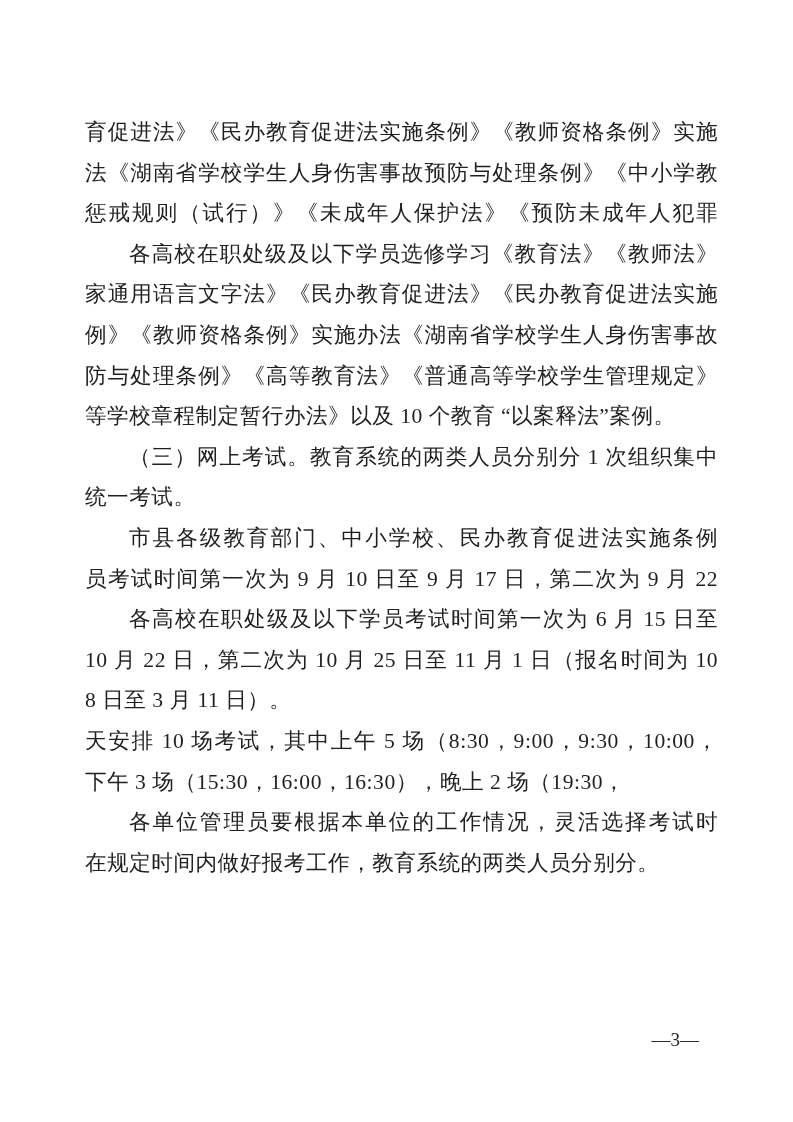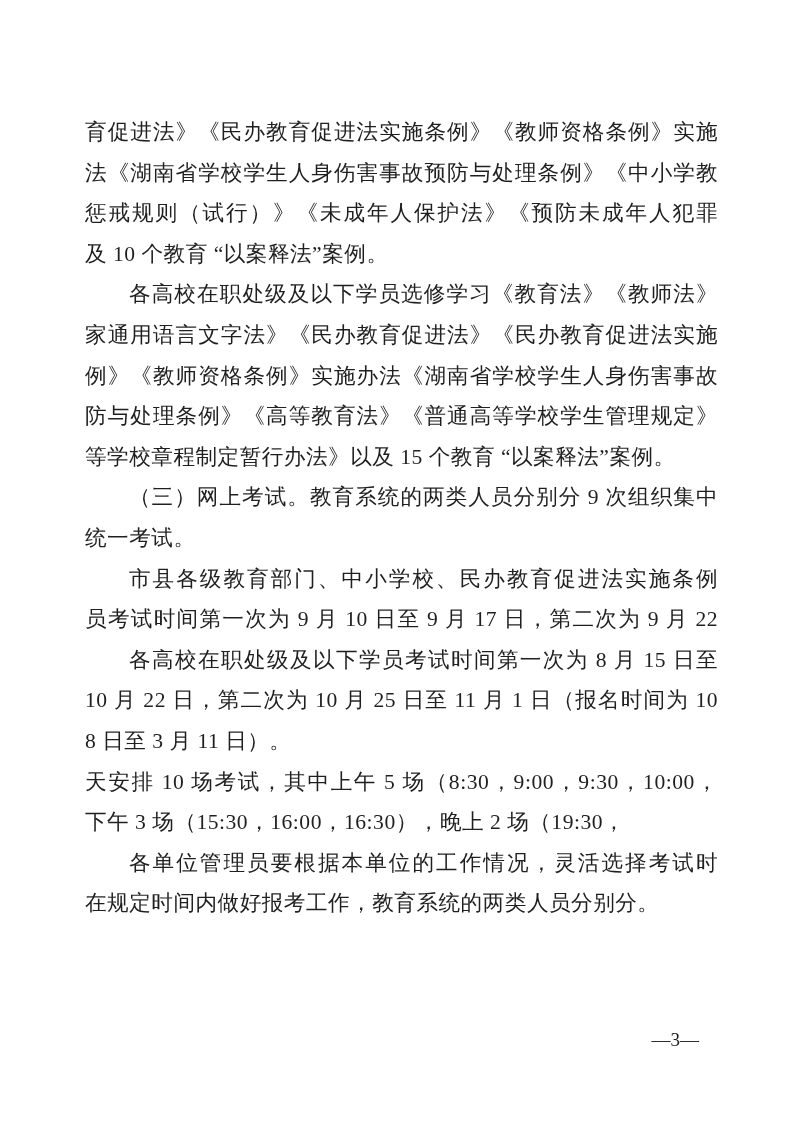--- a/index.html
+++ b/index.html
@@ -59,39 +59,38 @@
 </style>
 </head>
 <body>
 
 <div class="page">
   <div class="doc-body">
       <div class="para">
         <div class="line full">育促进法》《民办教育促进法实施条例》《教师资格条例》实施办</div>
         <div class="line full">法《湖南省学校学生人身伤害事故预防与处理条例》《中小学教育</div>
         <div class="line full">惩戒规则（试行）》《未成年人保护法》《预防未成年人犯罪法》以</div>
-        <div class="line last">及 10 个教育 “以案释法”案例。</div>
       </div>
       <div class="para">
         <div class="line full indent">各高校在职处级及以下学员选修学习《教育法》《教师法》《国</div>
         <div class="line full">家通用语言文字法》《民办教育促进法》《民办教育促进法实施条</div>
         <div class="line full">例》《教师资格条例》实施办法《湖南省学校学生人身伤害事故预</div>
         <div class="line full">防与处理条例》《高等教育法》《普通高等学校学生管理规定》《高</div>
-        <div class="line last">等学校章程制定暂行办法》以及 15 个教育 “以案释法”案例。</div>
+        <div class="line last">等学校章程制定暂行办法》以及 10 个教育 “以案释法”案例。</div>
       </div>
       <div class="para">
-        <div class="line full indent">（三）网上考试。教育系统的两类人员分别分 9 次组织集中</div>
+        <div class="line full indent">（三）网上考试。教育系统的两类人员分别分 1 次组织集中</div>
         <div class="line last">统一考试。</div>
       </div>
       <div class="para">
         <div class="line full indent">市县各级教育部门、中小学校、民办教育促进法实施条例</div>
         <div class="line full">员考试时间第一次为 9 月 10 日至 9 月 17 日，第二次为 9 月 22 日</div>
       </div>
       <div class="para">
-        <div class="line full indent">各高校在职处级及以下学员考试时间第一次为 8 月 15 日至</div>
+        <div class="line full indent">各高校在职处级及以下学员考试时间第一次为 6 月 15 日至</div>
         <div class="line full">10 月 22 日，第二次为 10 月 25 日至 11 月 1 日（报名时间为 10 月</div>
         <div class="line last">8 日至 3 月 11 日）。</div>
       </div>
       <div class="para">
         <div class="line full">天安排 10 场考试，其中上午 5 场（8:30，9:00，9:30，10:00，10:30），</div>
         <div class="line last">下午 3 场（15:30，16:00，16:30），晚上 2 场（19:30，20:00）。</div>
       </div>
       <div class="para">
         <div class="line full indent">各单位管理员要根据本单位的工作情况，灵活选择考试时间，</div>
         <div class="line last">在规定时间内做好报考工作，教育系统的两类人员分别分。</div>

